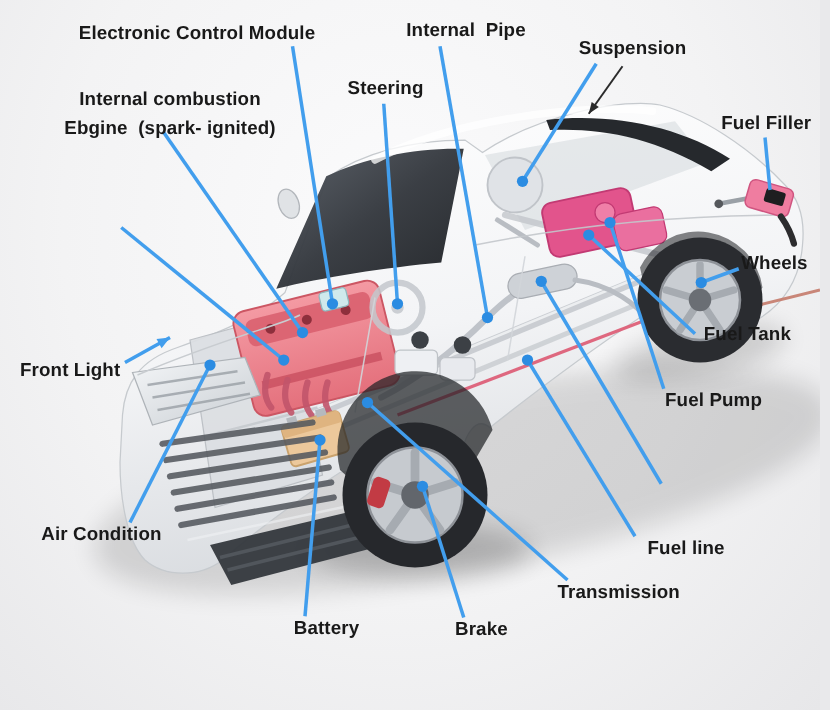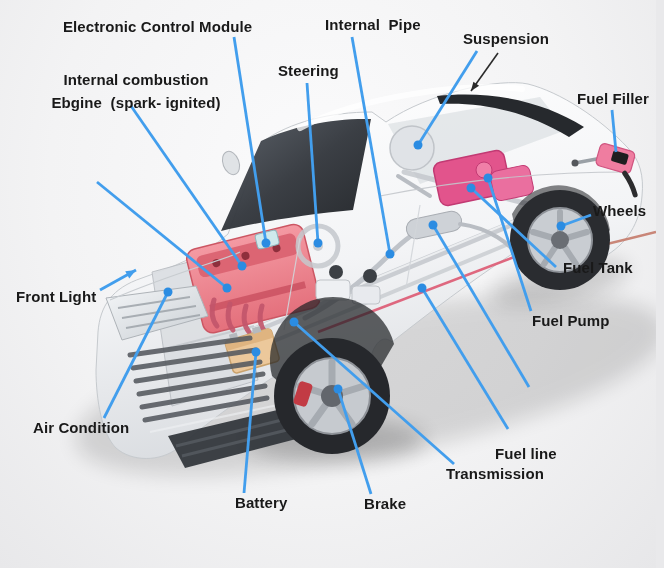--- a/index.html
+++ b/index.html
@@ -259,19 +259,19 @@
       <div class="label center" style="left: 13px; top: 68px; width: 172px; color: rgb(25, 25, 25); margin-left: 37px;">Internal combustion
 Ebgine  (spark- ignited)</div>
       <div class="label" style="left: 325px; top: 17px; color: rgb(25, 25, 25);">Internal  Pipe</div>
       <div class="label" style="left: 278px; top: 63px; color: rgb(25, 25, 25); text-align: right;">Steering</div>
       <div class="label" style="left: 463px; top: 31px; color: rgb(25, 25, 25);">Suspension</div>
       <div class="label" style="left: 577px; top: 91px; color: rgb(25, 25, 25);">Fuel Filler</div>
       <div class="label" style="left: 593px; top: 203px; color: rgb(25, 25, 25);">Wheels</div>
       <div class="label" style="left: 563px; top: 260px; color: rgb(25, 25, 25);">Fuel Tank</div>
       <div class="label" style="left: 532px; top: 313px; color: rgb(25, 25, 25);">Fuel Pump</div>
       <div class="label" style="left: 16px; top: 289px; color: rgb(25, 25, 25);">Front Light</div>
-      <div class="label" style="left: 495px; top: 431px; color: rgb(25, 25, 25); margin-top: 15px;">Fuel line</div>
+      <div class="label" style="left: 518px; top: 431px; color: rgb(25, 25, 25);">Fuel line</div>
       <div class="label" style="left: 33px; top: 420px; color: rgb(25, 25, 25);">Air Condition</div>
       <div class="label" style="left: 446px; top: 466px; color: rgb(25, 25, 25);">Transmission</div>
       <div class="label" style="left: 235px; top: 495px; color: rgb(25, 25, 25);">Battery</div>
       <div class="label" style="left: 364px; top: 496px; color: rgb(25, 25, 25);">Brake</div>
     </div>
 </div>
 
 </body></html>

